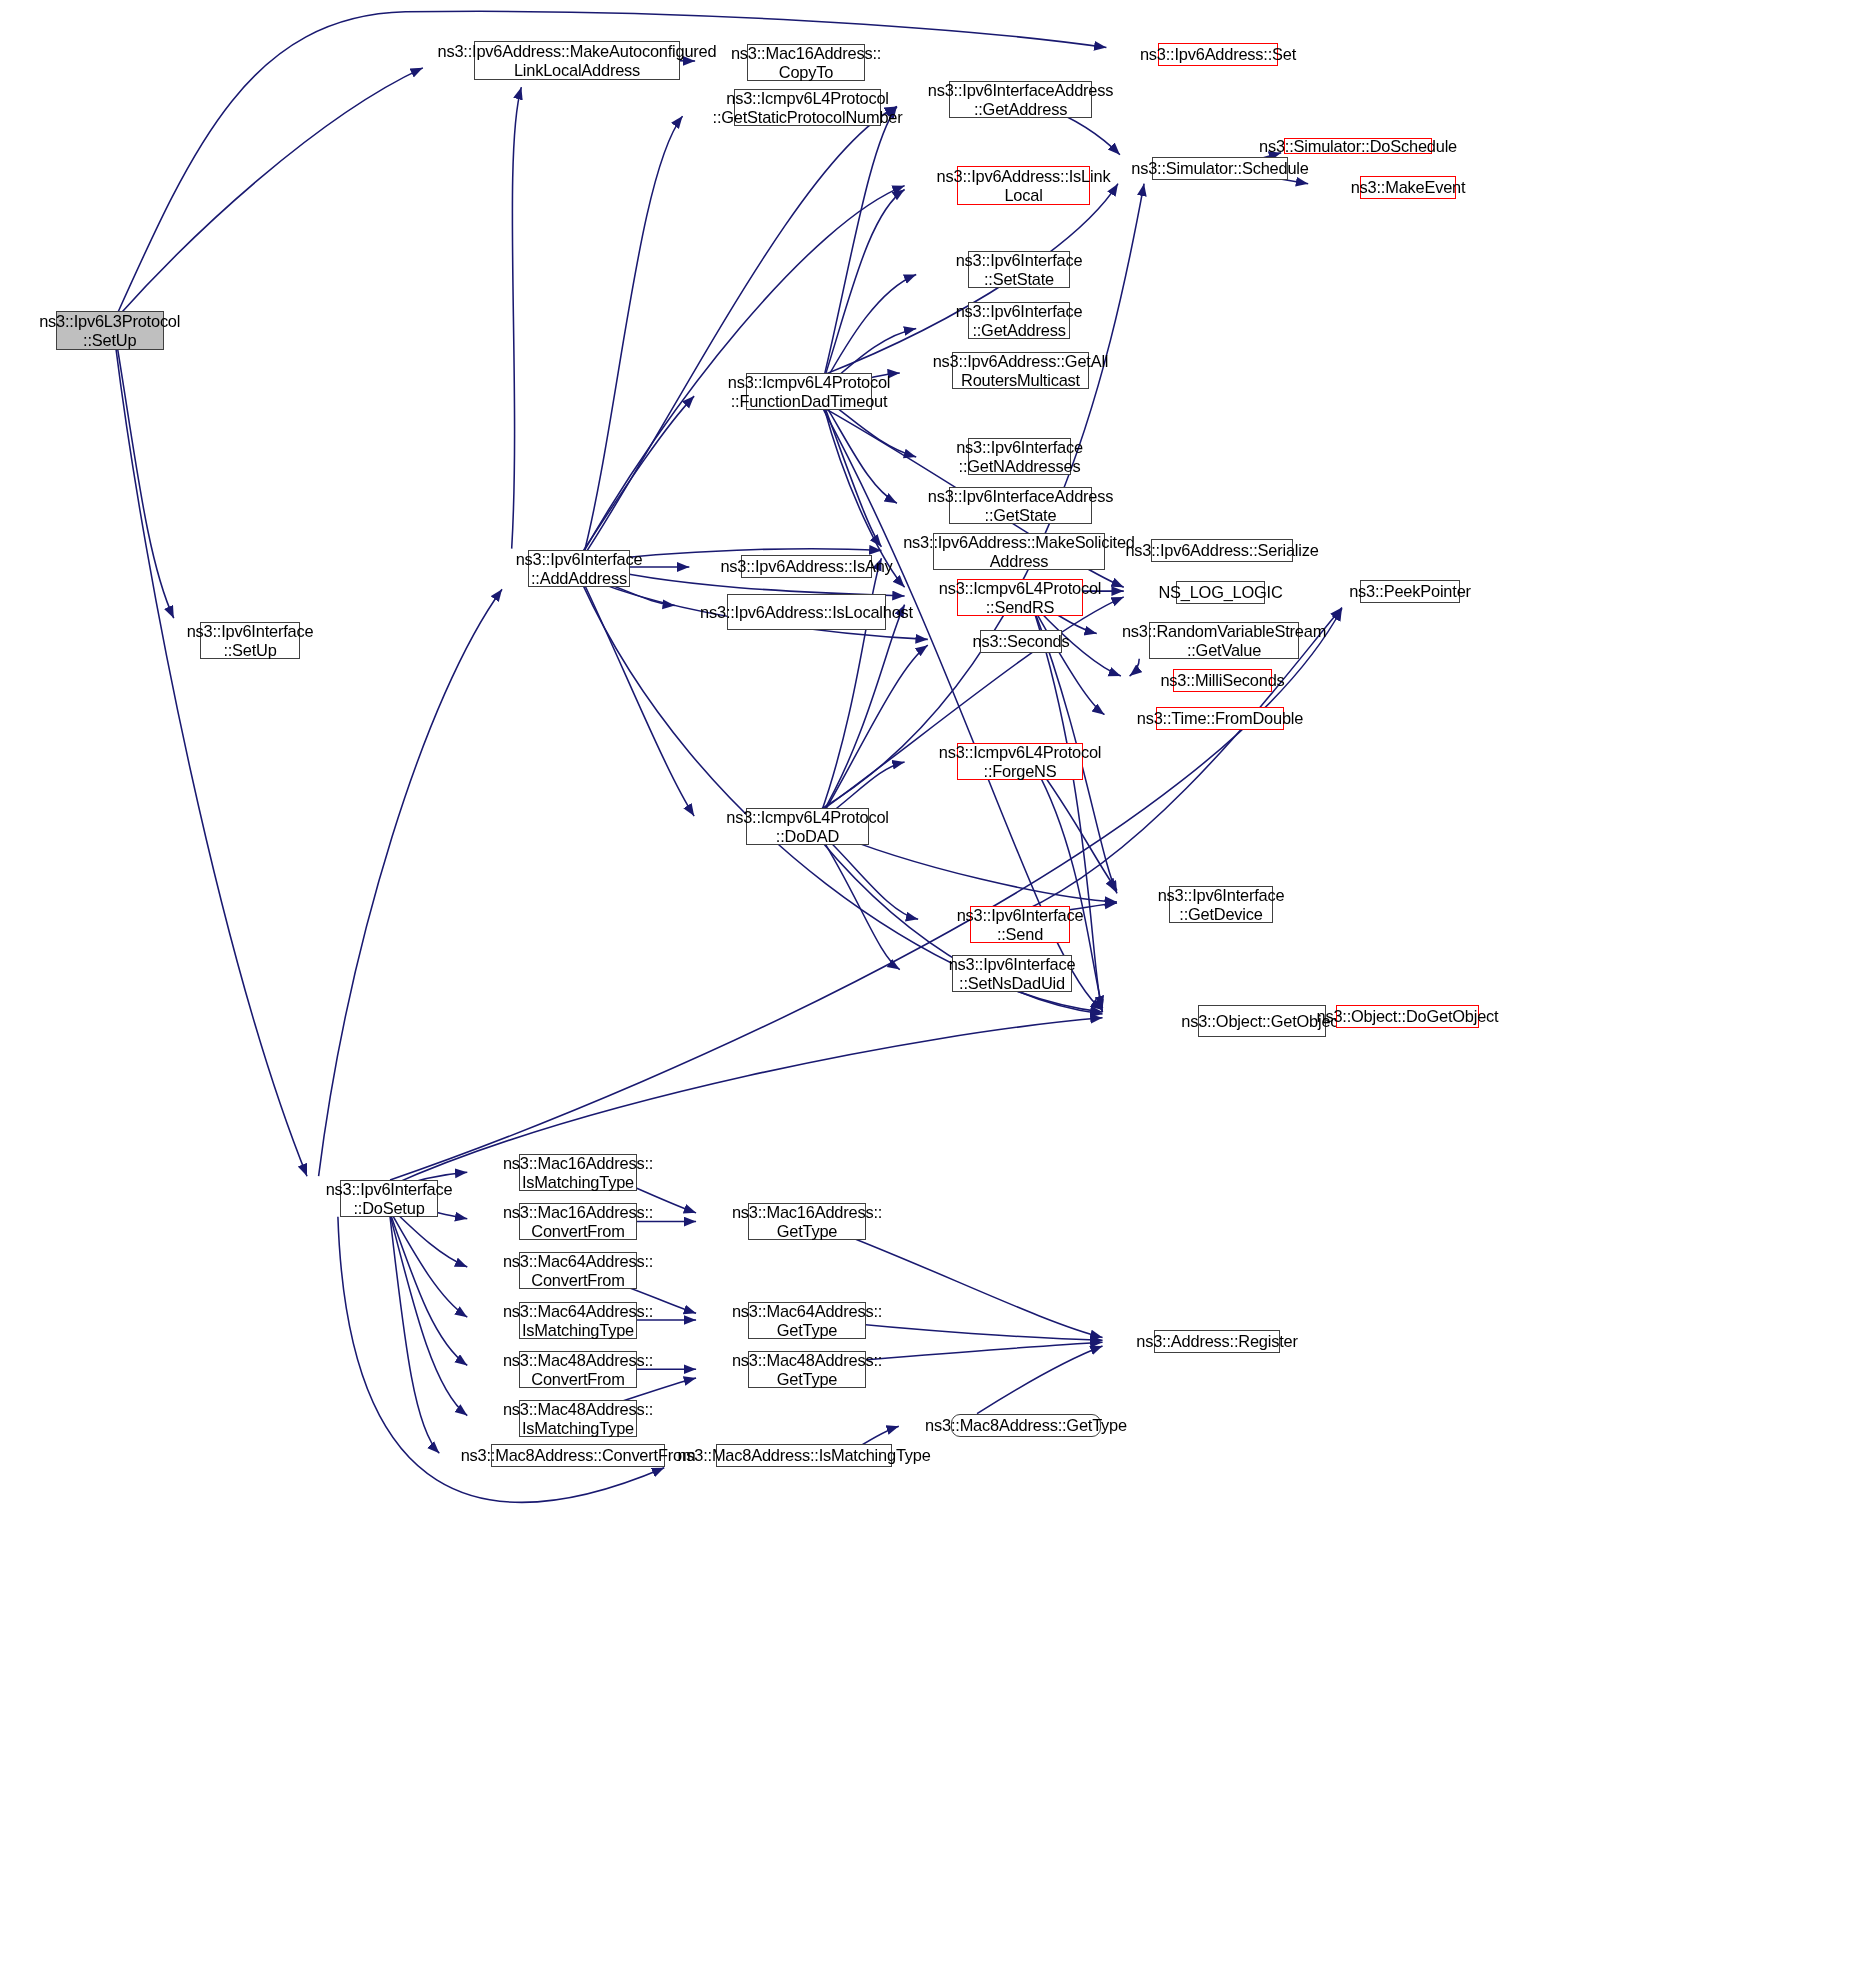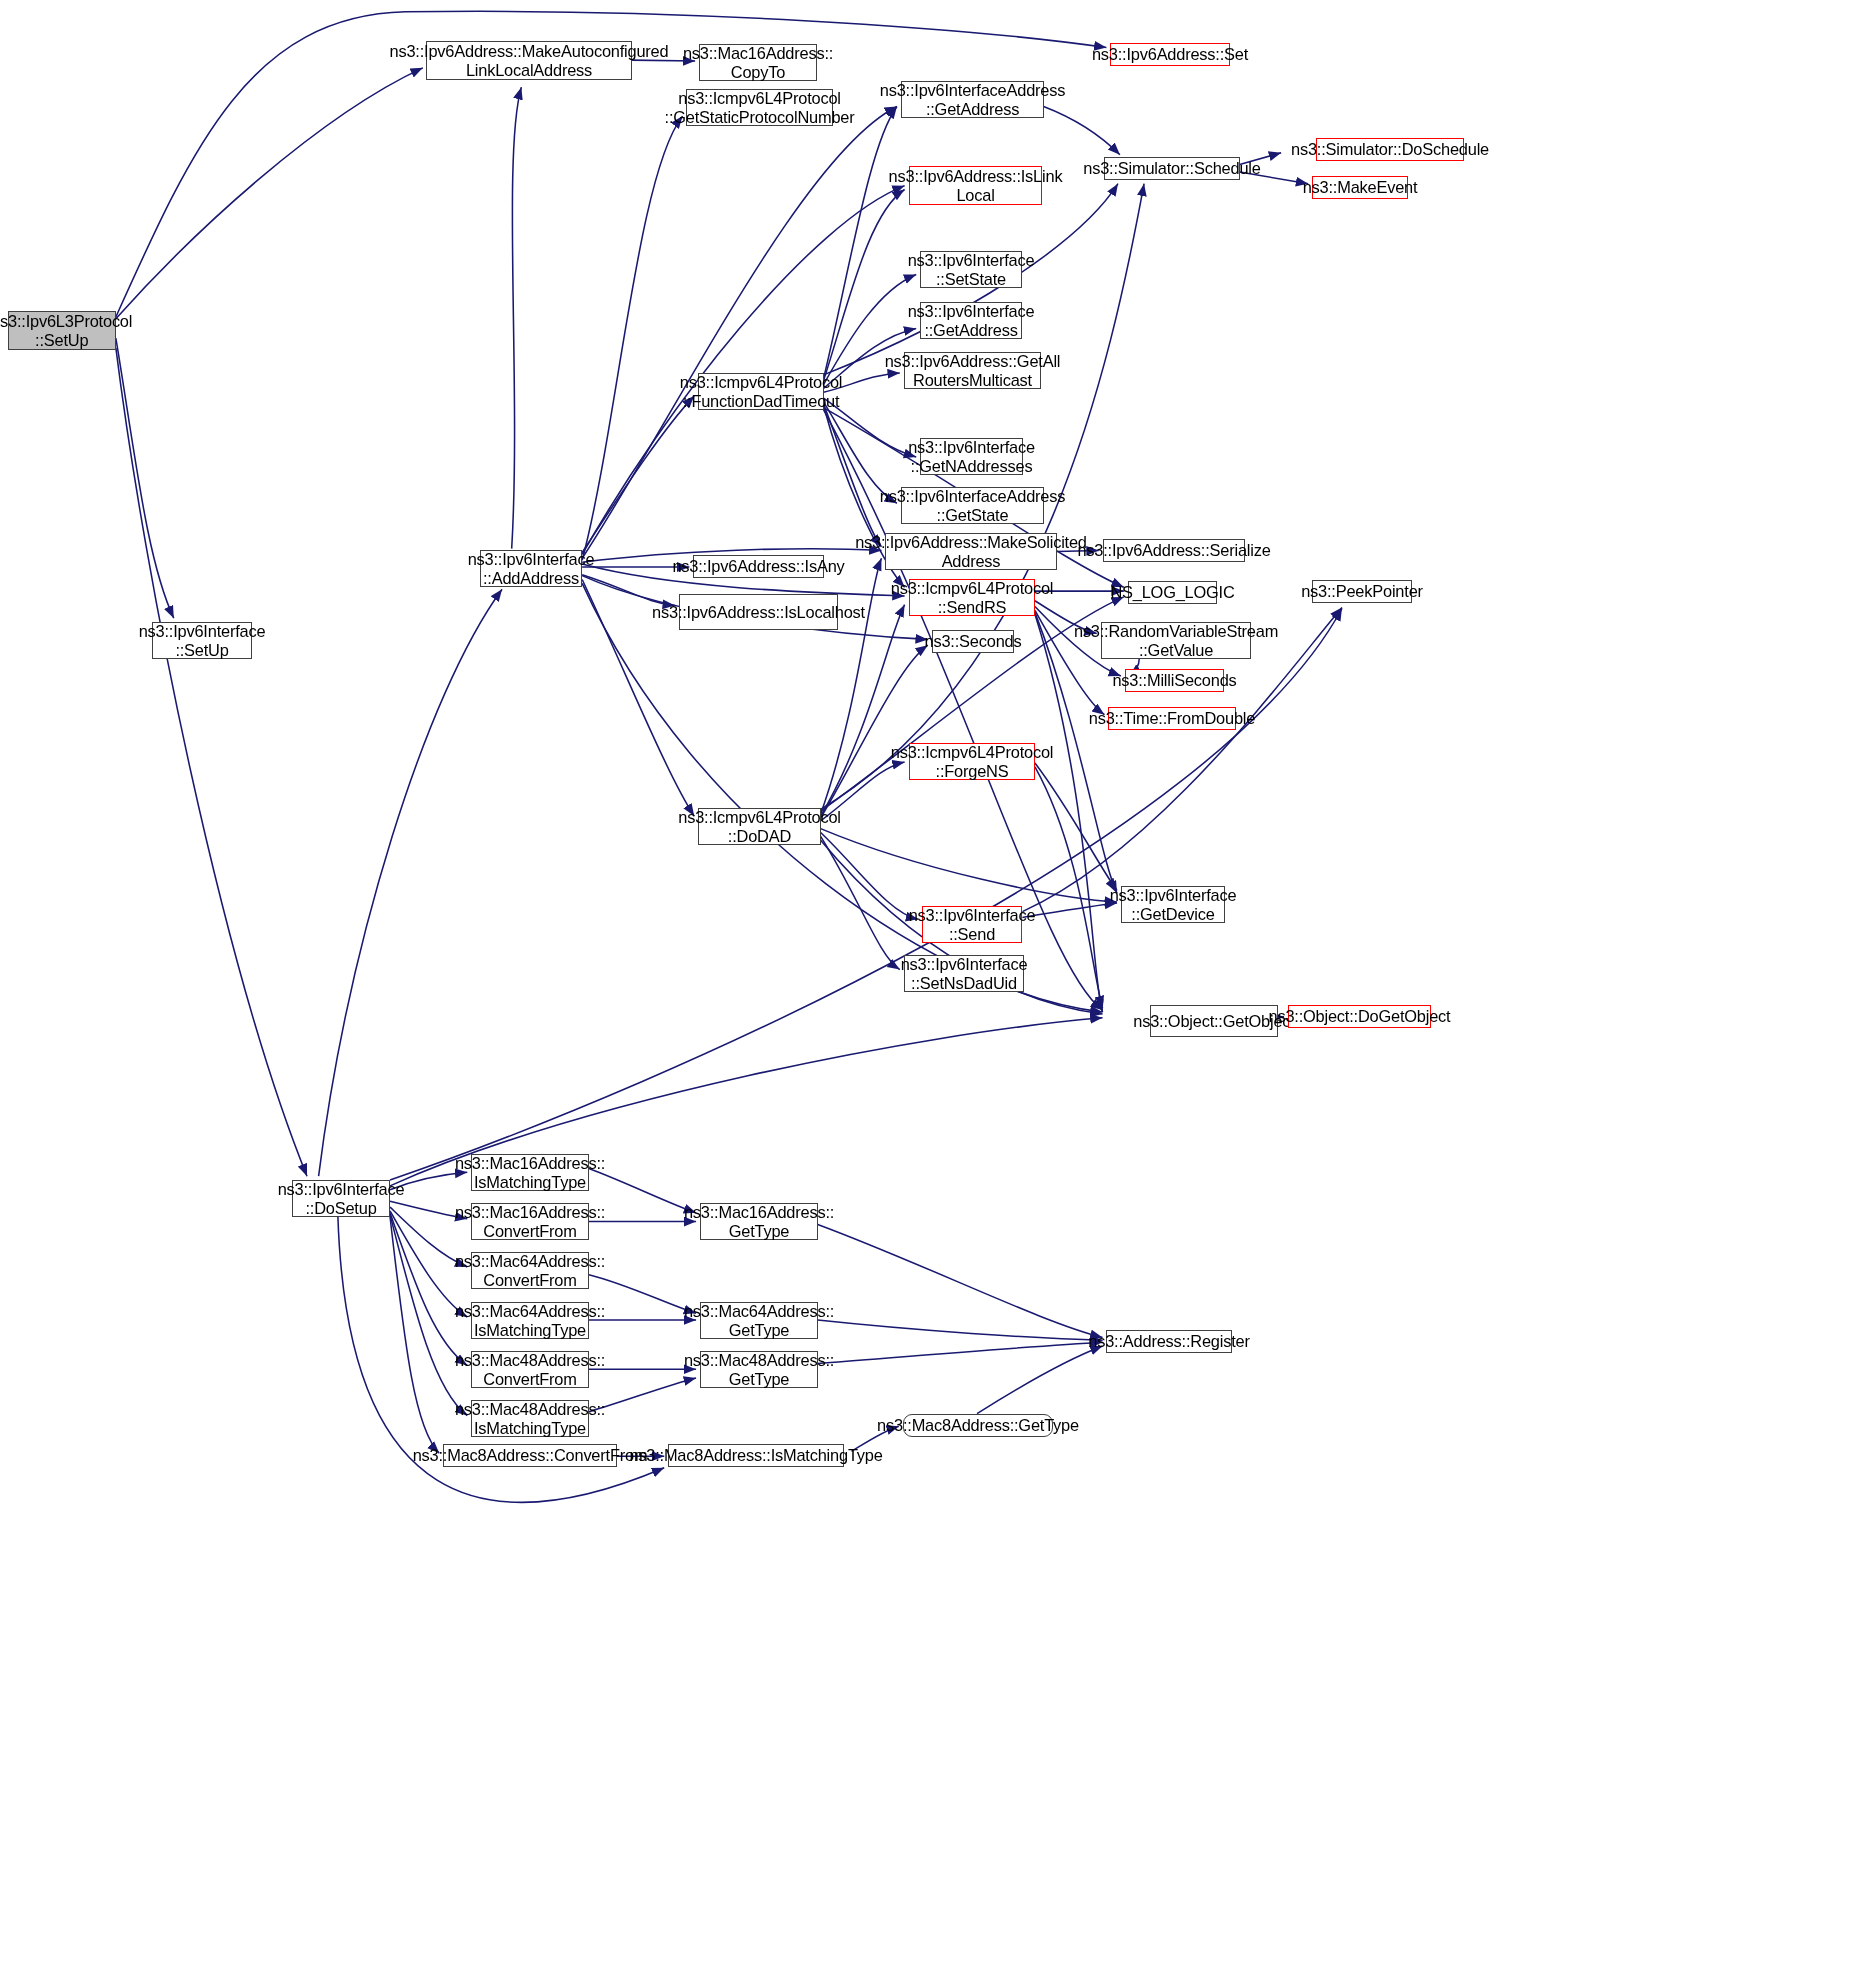--- a/index.html
+++ b/index.html
@@ -1,21 +1,21 @@
 <!DOCTYPE html>
 <html><head>
 <meta charset="utf-8">
 <style>
   html,body{margin:0;padding:0;background:#ffffff;}
   body{font-family:"Liberation Sans", sans-serif;}
   #canvas{position:relative;width:1872px;height:1971px;background:#fff;overflow:hidden;}
   svg.edges{position:absolute;left:0;top:0;width:1872px;height:1971px;pointer-events:none;}
   .node{position:absolute;box-sizing:border-box;display:flex;align-items:center;justify-content:center;
         text-align:center;background:#ffffff;border:1px solid #404040;color:#000;
-        font-size:16.4px;line-height:1.15;letter-spacing:-0.2px;white-space:pre-line;}
+        font-size:16.4px;line-height:1.15;letter-spacing:-0.2px;white-space:pre-line;margin-left:48px;}
   .node.red{border-color:#ff0000;}
   .node.root{background:#bfbfbf;border-color:#404040;}
   .node span{display:block;padding:0 3.9px;}
 </style>
 </head>
 <body>
 
 <div id="canvas">
   <svg class="edges" viewBox="0 0 1939 2041">
     <defs>
@@ -110,21 +110,21 @@
       <div class="node" style="left: 426px; top: 41px; width: 206px; height: 39px;"><span>ns3::Ipv6Address::MakeAutoconfigured
 LinkLocalAddress</span></div>
       <div class="node" style="left: 699px; top: 44px; width: 118px; height: 37px;"><span>ns3::Mac16Address::
 CopyTo</span></div>
       <div class="node" style="left: 686px; top: 89px; width: 147px; height: 37px;"><span>ns3::Icmpv6L4Protocol
 ::GetStaticProtocolNumber</span></div>
       <div class="node" style="left: 901px; top: 81px; width: 143px; height: 37px;"><span>ns3::Ipv6InterfaceAddress
 ::GetAddress</span></div>
       <div class="node red" style="left: 1110px; top: 43px; width: 120px; height: 23px;"><span>ns3::Ipv6Address::Set</span></div>
       <div class="node" style="left: 1104px; top: 157px; width: 136px; height: 23px;"><span>ns3::Simulator::Schedule</span></div>
-      <div class="node red" style="left: 1316px; top: 138px; width: 148px; height: 23px;"><span>ns3::Simulator::DoSchedule</span></div>
+      <div class="node red" style="left: 1236px; top: 138px; width: 148px; height: 16px;"><span>ns3::Simulator::DoSchedule</span></div>
       <div class="node red" style="left: 1312px; top: 176px; width: 96px; height: 23px;"><span>ns3::MakeEvent</span></div>
       <div class="node red" style="left: 909px; top: 166px; width: 133px; height: 39px;"><span>ns3::Ipv6Address::IsLink
 Local</span></div>
       <div class="node" style="left: 920px; top: 251px; width: 102px; height: 37px;"><span>ns3::Ipv6Interface
 ::SetState</span></div>
       <div class="node" style="left: 920px; top: 302px; width: 102px; height: 37px;"><span>ns3::Ipv6Interface
 ::GetAddress</span></div>
       <div class="node" style="left: 904px; top: 352px; width: 137px; height: 37px;"><span>ns3::Ipv6Address::GetAll
 RoutersMulticast</span></div>
       <div class="node" style="left: 698px; top: 373px; width: 126px; height: 37px;"><span>ns3::Icmpv6L4Protocol

